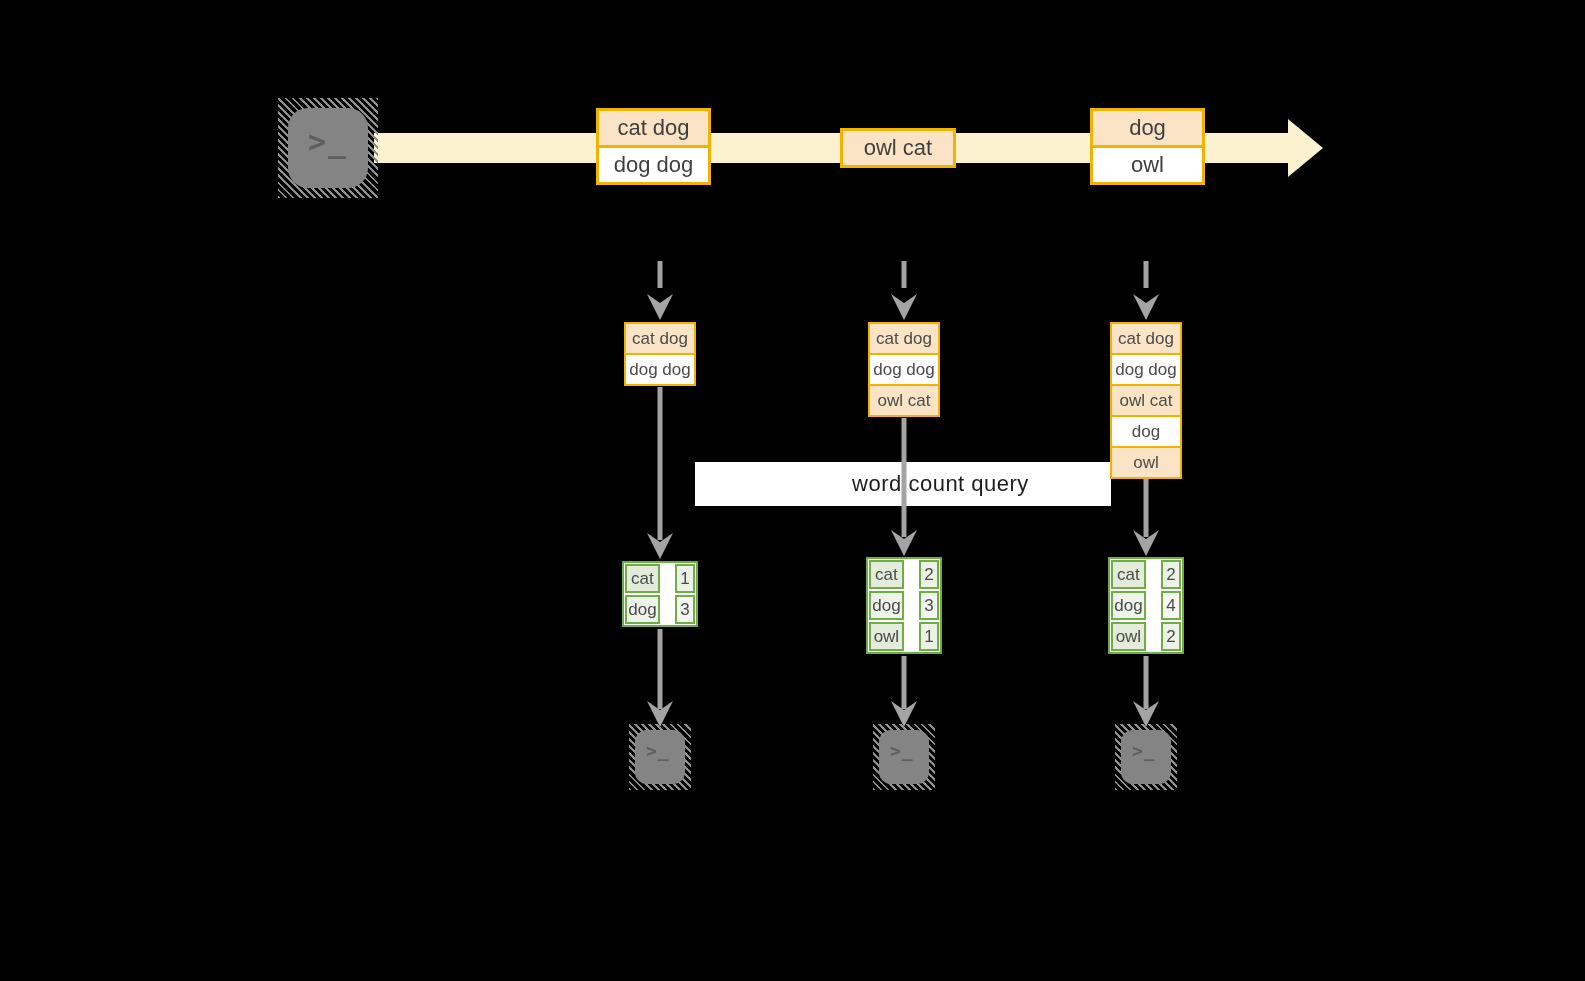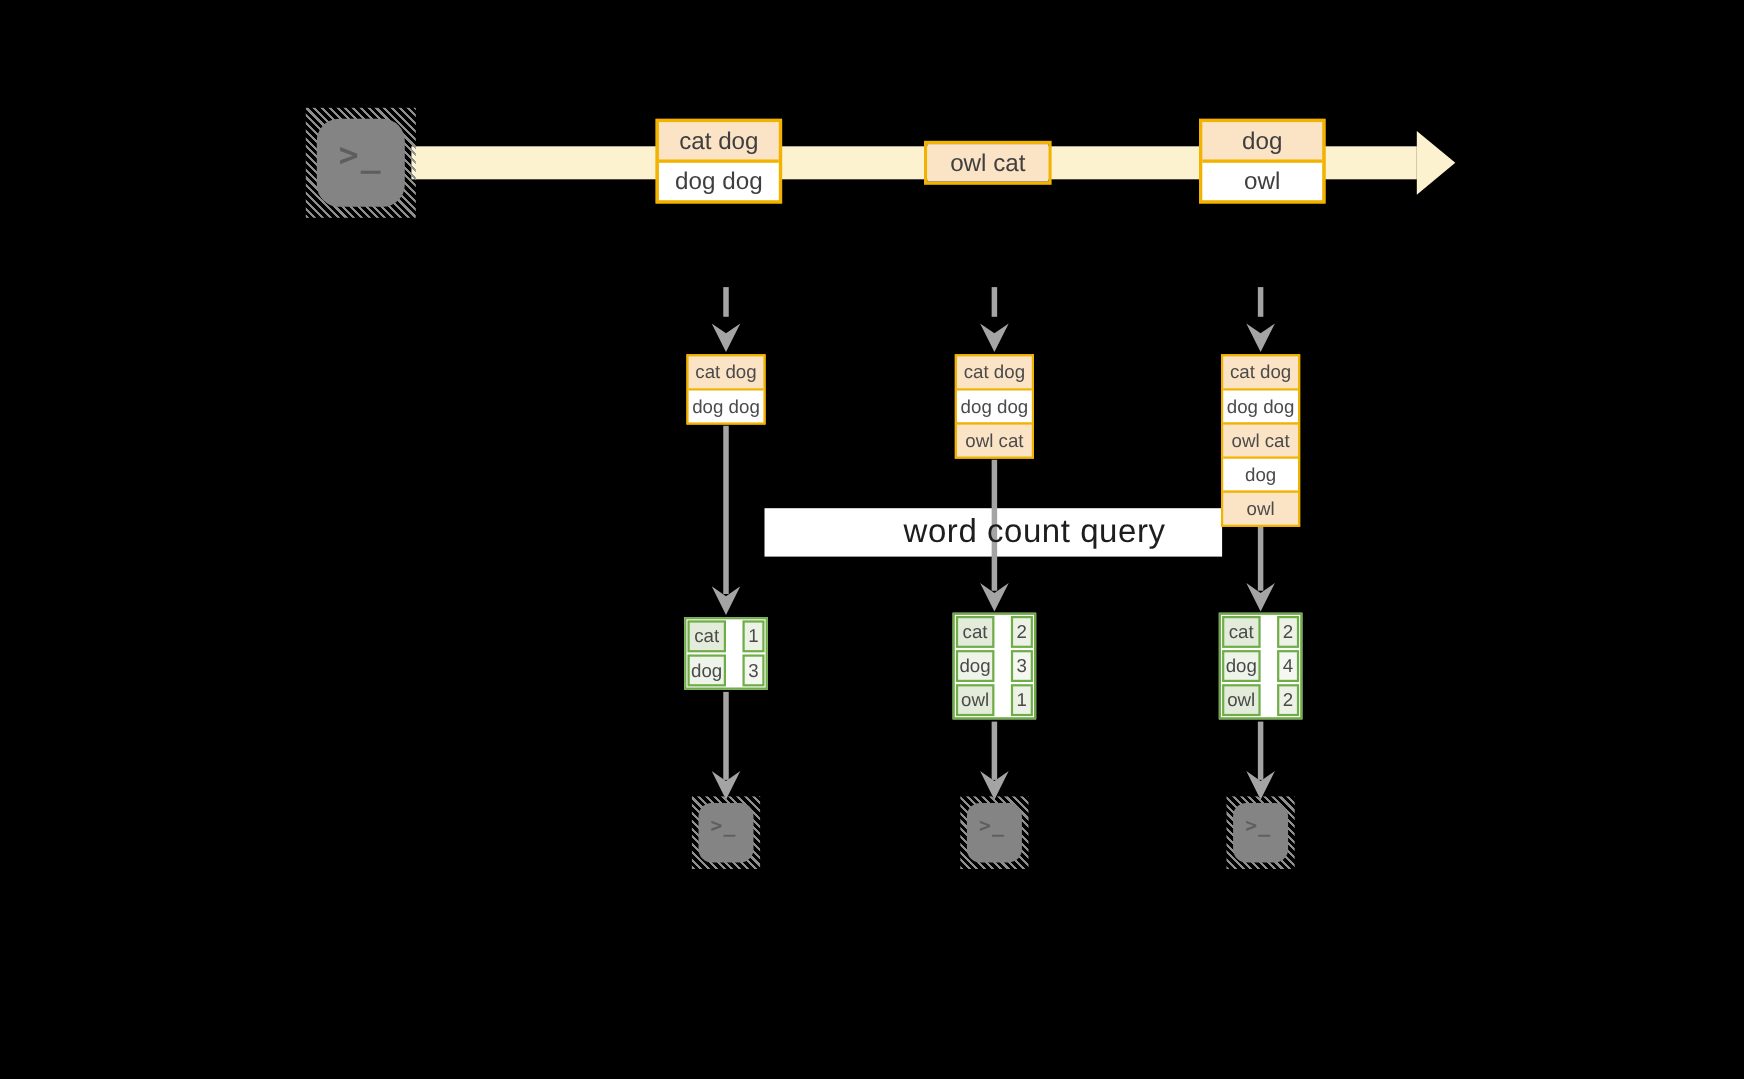--- a/index.html
+++ b/index.html
@@ -16,21 +16,21 @@
   .arrow-layer line { stroke:#a4a4a4; stroke-width:5; }
   .arrow-layer line.dashed { stroke-dasharray:27 18; }
   .arrow-layer polygon.head { fill:#a4a4a4; }
   .arrow-layer polygon.band-head { fill:#fcf2d0; }
 
   
   .query-band { position:absolute; left:695px; top:462px; width:416px; height:44px; background:#ffffff; z-index:2; }
   .query-text {
     position:absolute; left:695px; top:462px; width:491px; height:44px; z-index:4;
     display:flex; align-items:center; justify-content:center;
-    font-size:30px; font-weight:300; color:#1d1d1d; letter-spacing:0.5px;
+    font-size:22px; font-weight:300; color:#1d1d1d; letter-spacing:0.5px;
   }
 
   
   .obox { position:absolute; border:3px solid #f2b200; box-sizing:border-box; z-index:4; background:#f2b200; }
   .obox .row { height:34px; display:flex; align-items:center; justify-content:center;
                font-size:22px; color:#3f3f3f; }
   .obox .row + .row { border-top:3px solid #f2b200; }
 
   .stack { position:absolute; width:72px; border:2px solid #f2b200; box-sizing:border-box; z-index:4; background:#f2b200; }
   .stack .row { height:29px; display:flex; align-items:center; justify-content:center;

